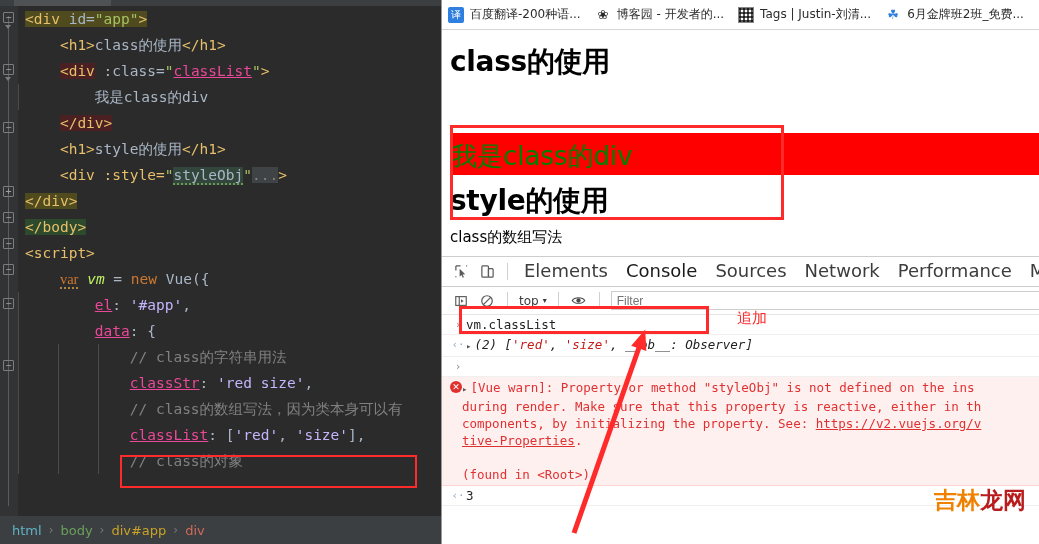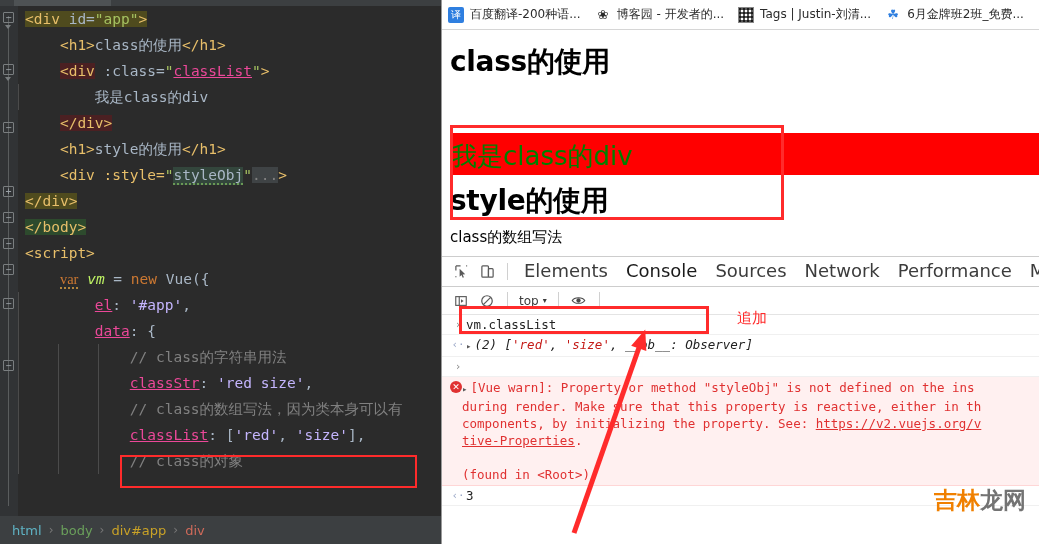--- a/index.html
+++ b/index.html
@@ -308,21 +308,21 @@
     width: 598px; height: 288px;
     pointer-events: none;
   }
   .watermark {
     position: absolute; right: 14px; bottom: 28px;
     font-family: "DejaVu Sans", sans-serif;
     font-size: 23px; font-weight: bold;
     white-space: nowrap;
   }
   .wm-a { color: #f08000; }
-  .wm-b { color: #737373; }
+  .wm-b { color: #b91c1c; }
 </style>
 </head>
 <body>
 
 <div class="screen">
 
   <div class="ide">
     <div class="ide-topstrip">
       <div class="tabbit"></div>
     </div>
@@ -450,20 +450,21 @@
           <span class="caret">▾</span>
         </div>
         <div class="dt-vsep"></div>
         <div class="dt-iconbtn">
           <svg width="15" height="15" viewBox="0 0 18 18">
             <path d="M1.5 9 C4 4.5, 14 4.5, 16.5 9 C14 13.5, 4 13.5, 1.5 9 Z" fill="none" stroke="#4a4a4a" stroke-width="1.3"></path>
             <circle cx="9" cy="9" r="2.6" fill="#4a4a4a"></circle>
           </svg>
         </div>
         <div class="dt-vsep"></div>
+        <input class="dt-filterinput" type="text" placeholder="Filter" style="">
       </div>
 
       <div class="console" id="console-body">
           <div class="c-row "><span class="c-marker in">›</span><span class="c-txt">vm.classList</span></div>
           <div class="c-row result"><span class="c-marker out">‹·</span><span class="c-txt"><span class="tri">▸</span><span class="ob-n">(2) </span><span class="ob-n">[</span><span class="ob-str">'red'</span><span class="ob-n">, </span><span class="ob-str">'size'</span><span class="ob-n">, __ob__: </span><span class="ob-obs">Observer</span><span class="ob-n">]</span></span></div>
           <div class="c-row "><span class="c-marker in">›</span></div>
           <div class="c-row error"><span class="err-badge">✕</span><span class="c-txt"><div><span class="tri">▸</span>[Vue warn]: Property or method "styleObj" is not defined on the ins</div><div>during render. Make sure that this property is reactive, either in th</div><div>components, by initializing the property. See: <span class="lnk">https://v2.vuejs.org/v</span></div><div><span class="lnk">tive-Properties</span>.</div><div>&nbsp;</div><div>(found in &lt;Root&gt;)</div></span></div>
           <div class="c-row result"><span class="c-marker out">‹·</span><span class="c-txt">3</span></div>
         </div>
 

